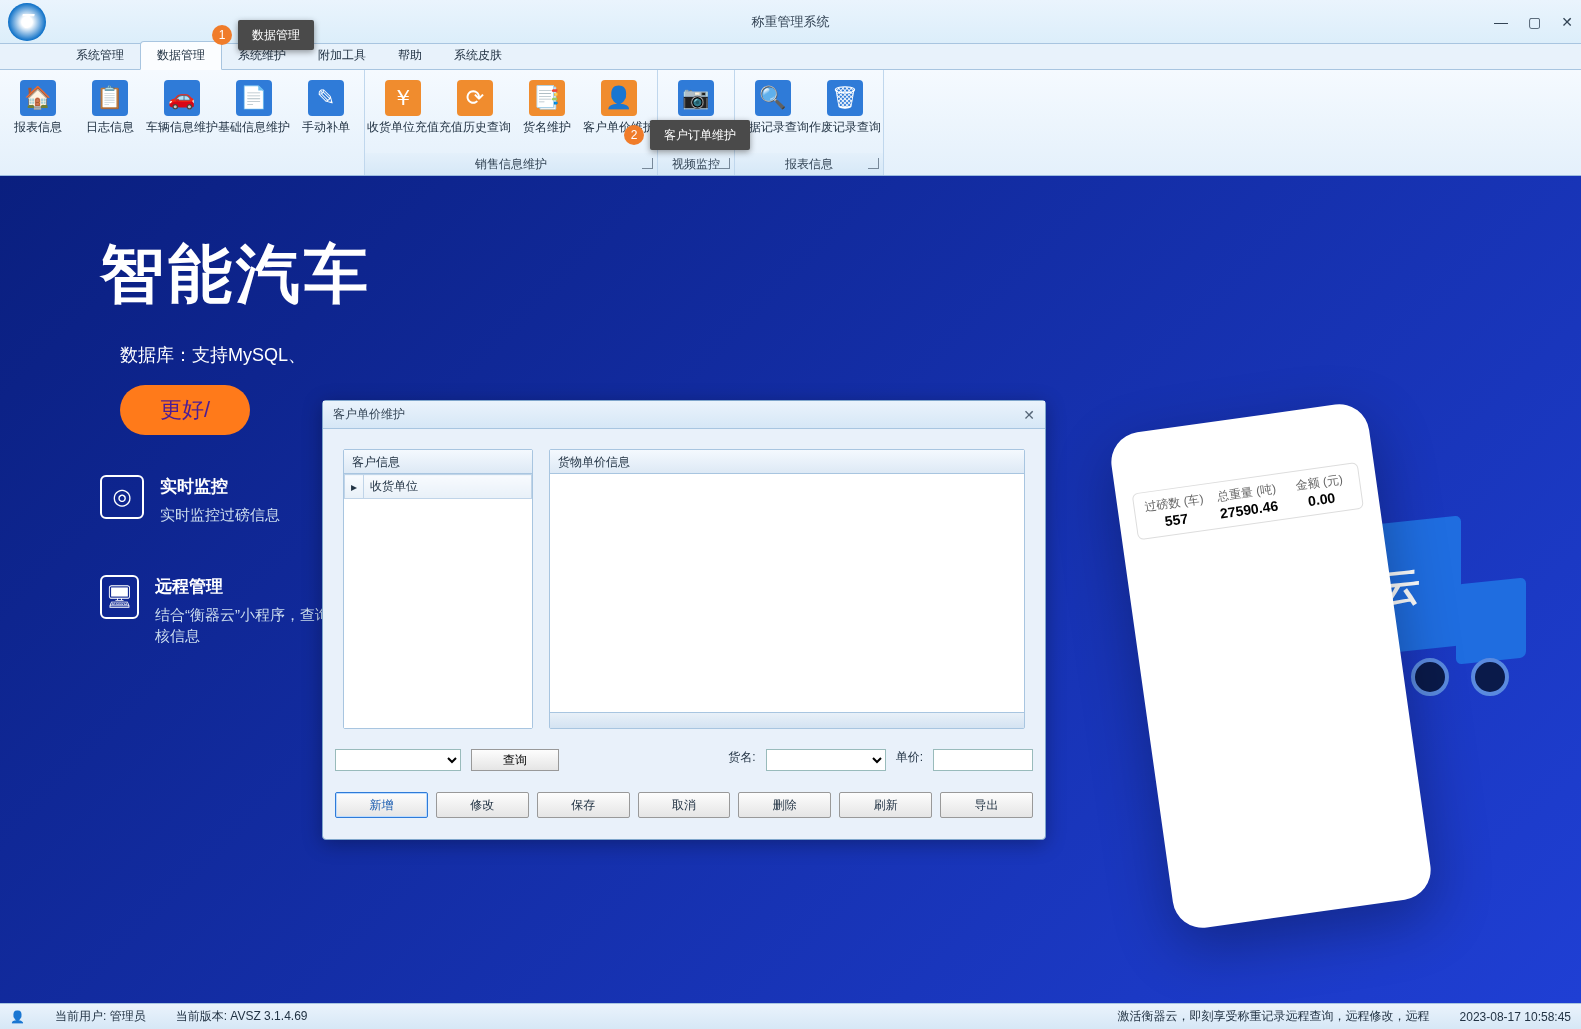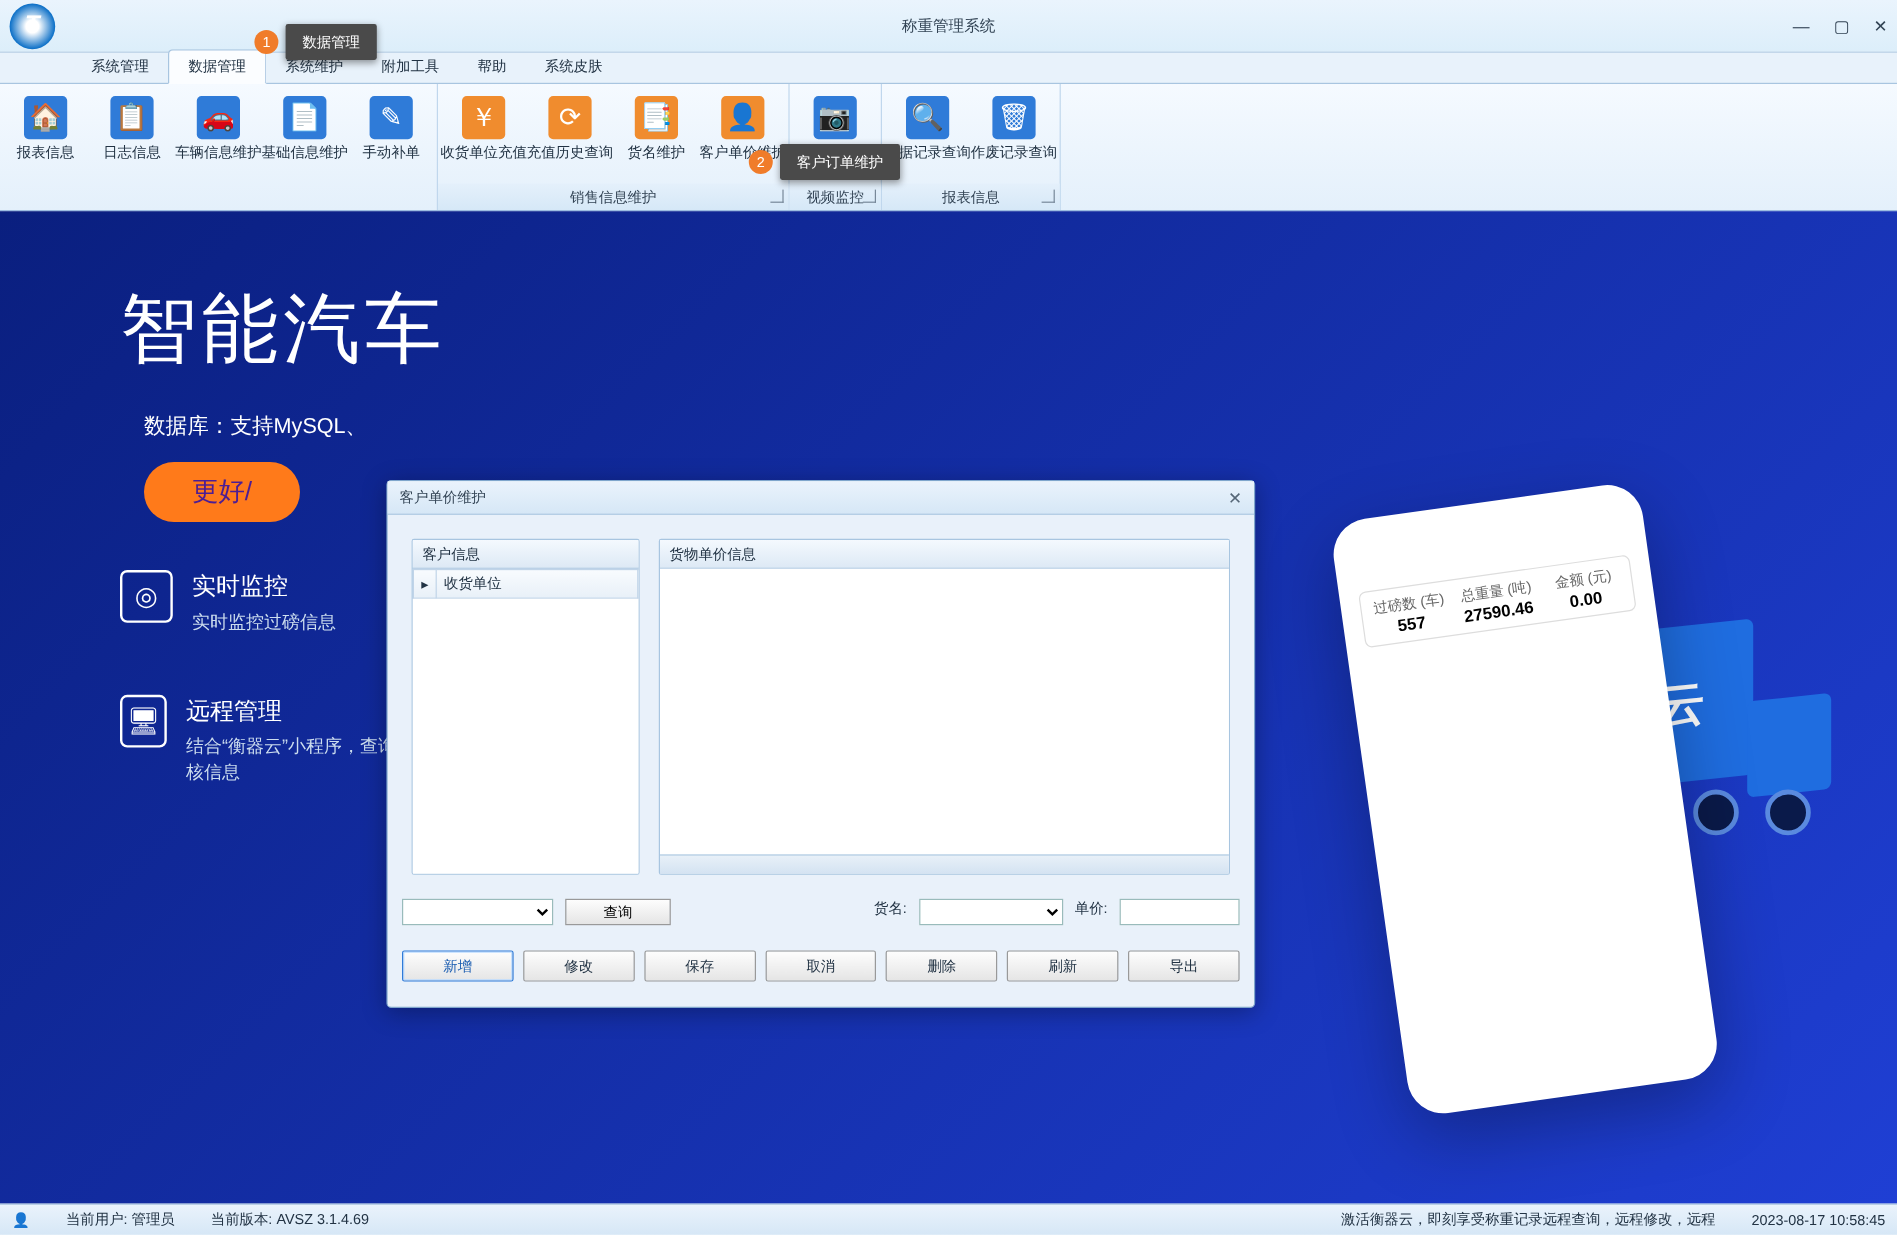--- a/index.html
+++ b/index.html
@@ -17,27 +17,27 @@
 .ribbon-group-items{display:flex;flex:1;padding:4px 2px}
 .ribbon-group-label{height:22px;text-align:center;color:#345;font-size:12px;background:linear-gradient(#e4f0fb,#d6e8f7);position:relative;line-height:22px}
 .ribbon-group-label::after{content:"";position:absolute;right:4px;top:5px;width:10px;height:10px;border:1px solid #789;border-top:none;border-left:none}
 .rbtn{width:72px;display:flex;flex-direction:column;align-items:center;justify-content:flex-start;padding-top:6px;cursor:pointer;gap:4px}
 .rbtn .ico{width:36px;height:36px;border-radius:4px;display:flex;align-items:center;justify-content:center;font-size:22px;color:#fff}
 .rbtn .lbl{color:#234;text-align:center;line-height:14px}
 .i-blue{background:#2f7bd8}
 .i-orange{background:#f08c2e}
 .content{position:relative;height:calc(1029px - 44px - 26px - 106px - 26px);background:linear-gradient(135deg,#0a1f7f,#1f3fd4);overflow:hidden}
 .promo{position:absolute;inset:0;color:#fff;padding:60px 100px}
-.promo h1{font-size:64px;font-weight:normal;letter-spacing:4px;line-height:1.2}
+.promo h1{font-size:64px;font-weight:bold;letter-spacing:4px;line-height:1.2}
 .promo .db{font-size:18px;margin-top:30px;margin-left:20px}
 .promo .btn{display:inline-block;background:#ff7a1a;color:#4c1d95;font-size:22px;padding:10px 40px;border-radius:30px;margin-top:18px;margin-left:20px}
 .features{margin-top:40px;display:flex;flex-wrap:wrap;gap:50px 60px;width:700px}
 .feat{display:flex;gap:16px;width:300px}
 .feat .ficon{width:44px;height:44px;border:2px solid #fff;border-radius:6px;display:flex;align-items:center;justify-content:center;font-size:22px}
-.feat h3{font-size:20px;font-weight:normal;margin-bottom:6px}
+.feat h3{font-size:17px;font-weight:bold;margin-bottom:6px}
 .feat p{font-size:15px;color:#cde;line-height:1.4}
 .phone-art{position:absolute;right:40px;top:40px;width:520px;height:700px}
 .phone{position:absolute;left:120px;top:200px;width:260px;height:500px;background:#fff;border-radius:30px;transform:rotate(-8deg);box-shadow:0 20px 60px rgba(0,0,0,.3);padding:60px 16px 10px}
 .phone-card{background:#fff;border:1px solid #ddd;border-radius:6px;padding:6px;margin-bottom:6px}
 .phone-stats{display:flex;font-size:10px;color:#666;gap:6px}
 .phone-stats>div{flex:1;text-align:center}
 .phone-stats .v{color:#000;font-size:14px;font-weight:bold}
 .truck{position:absolute;right:0;top:280px;width:280px;height:220px}
 .truck-body{position:absolute;left:0;top:30px;width:200px;height:130px;background:#1f6de0;border-radius:6px;display:flex;align-items:center;justify-content:center;color:#fff;font-size:40px;font-weight:bold;transform:skewY(-6deg)}
 .truck-cab{position:absolute;left:195px;top:85px;width:70px;height:80px;background:#1f6de0;border-radius:6px;transform:skewY(-6deg)}

